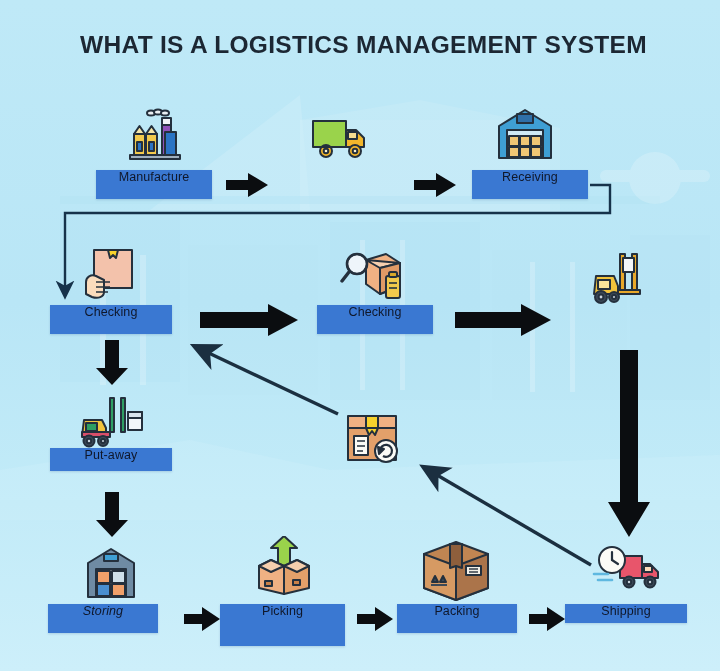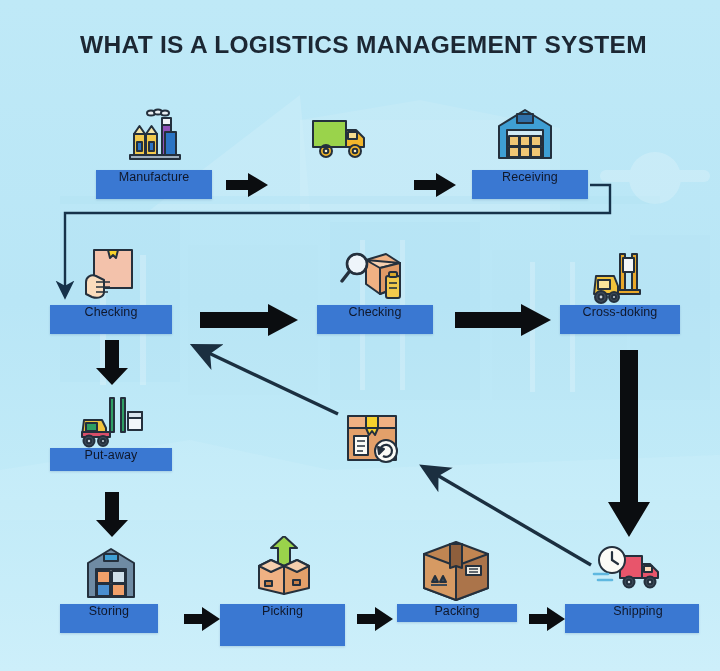--- a/index.html
+++ b/index.html
@@ -259,23 +259,20 @@
         <rect x="8" y="30" width="12" height="9" fill="#f7e29a"></rect>
         <circle cx="11" cy="47" r="6" fill="#3c4957"></circle>
         <circle cx="11" cy="47" r="2.4" fill="#c9d3dc"></circle>
         <circle cx="24" cy="47" r="5" fill="#3c4957"></circle>
         <circle cx="24" cy="47" r="2" fill="#c9d3dc"></circle>
         <rect x="28" y="40" width="22" height="4" fill="#e8a82a"></rect>
       </g>
     </svg>
   </div>
 
-  <div class="pbox" style="left:560px; top:305px; width:120px; height:29px;">
-    <span>Cross-doking</span>
-  </div>
 
   <div class="chev" style="left:95px; top:340px;">
     <svg width="34" height="46" viewBox="0 0 34 46">
       <path d="M10,0 L24,0 L24,28 L33,28 L17,45 L1,28 L10,28 Z" fill="#0b0d10"></path>
     </svg>
   </div>
 
   <div class="chev" style="left:95px; top:492px;">
     <svg width="34" height="46" viewBox="0 0 34 46">
       <path d="M10,0 L24,0 L24,28 L33,28 L17,45 L1,28 L10,28 Z" fill="#0b0d10"></path>
@@ -335,21 +332,21 @@
         <rect x="14" y="24" width="30" height="28" fill="#e8f3f9"></rect>
         <rect x="22" y="9" width="14" height="7" fill="#3f9fd4"></rect>
         <rect x="15" y="26" width="13" height="12" fill="#f0a06a"></rect>
         <rect x="30" y="26" width="13" height="12" fill="#cfe0ea"></rect>
         <rect x="15" y="39" width="13" height="12" fill="#4a8fd0"></rect>
         <rect x="30" y="39" width="13" height="12" fill="#f0a06a"></rect>
       </g>
     </svg>
   </div>
 
-  <div class="pbox" style="left:60px; top:604px; width:98px; height:29px;">
+  <div class="pbox" style="left:48px; top:604px; width:110px; height:29px;font-style:italic;">
     <span>Storing</span>
   </div>
 
   <div class="chev" style="left:184px; top:606px;">
     <svg width="38" height="26" viewBox="0 0 38 26">
       <path d="M0,8 L18,8 L18,1 L36,13 L18,25 L18,18 L0,18 Z" fill="#0b0d10"></path>
     </svg>
   </div>
 
   <div class="icon-wrap" style="left:253px; top:536px;">
@@ -386,21 +383,21 @@
         <rect x="48" y="28" width="15" height="9" fill="#f3f0e7"></rect>
         <line x1="51" y1="31" x2="60" y2="31" stroke="#24303d" stroke-width="1.4"></line>
         <line x1="51" y1="34" x2="60" y2="34" stroke="#24303d" stroke-width="1.4"></line>
         <polygon points="14,44 17,38 20,44" fill="#3c4957"></polygon>
         <polygon points="22,44 25,38 28,44" fill="#3c4957"></polygon>
         <line x1="13" y1="47" x2="29" y2="47" stroke="#3c4957" stroke-width="2"></line>
       </g>
     </svg>
   </div>
 
-  <div class="pbox" style="left:397px; top:604px; width:120px; height:18px;">
+  <div class="pbox" style="left:397px; top:604px; width:120px; height:29px;">
     <span>Packing</span>
   </div>
 
   <div class="chev" style="left:529px; top:606px;">
     <svg width="38" height="26" viewBox="0 0 38 26">
       <path d="M0,8 L18,8 L18,1 L36,13 L18,25 L18,18 L0,18 Z" fill="#0b0d10"></path>
     </svg>
   </div>
 
   <div class="icon-wrap" style="left:592px; top:542px;">
@@ -415,17 +412,17 @@
         <circle cx="58" cy="40" r="2.2" fill="#c9d3dc"></circle>
         <circle cx="20" cy="18" r="13" fill="#fbfbf6"></circle>
         <line x1="20" y1="18" x2="20" y2="10" stroke="#24303d" stroke-width="2.2" stroke-linecap="round"></line>
         <line x1="20" y1="18" x2="26" y2="22" stroke="#24303d" stroke-width="2.2" stroke-linecap="round"></line>
         <line x1="2" y1="32" x2="16" y2="32" stroke="#5fb8e0" stroke-width="2.6" stroke-linecap="round"></line>
         <line x1="6" y1="38" x2="20" y2="38" stroke="#5fb8e0" stroke-width="2.6" stroke-linecap="round"></line>
       </g>
     </svg>
   </div>
 
-  <div class="pbox" style="left:565px; top:604px; width:122px; height:29px;padding-left:12px;">
+  <div class="pbox" style="left:565px; top:604px; width:122px; height:19px;">
     <span>Shipping</span>
   </div>
 
 </div>
 
 </body></html>

